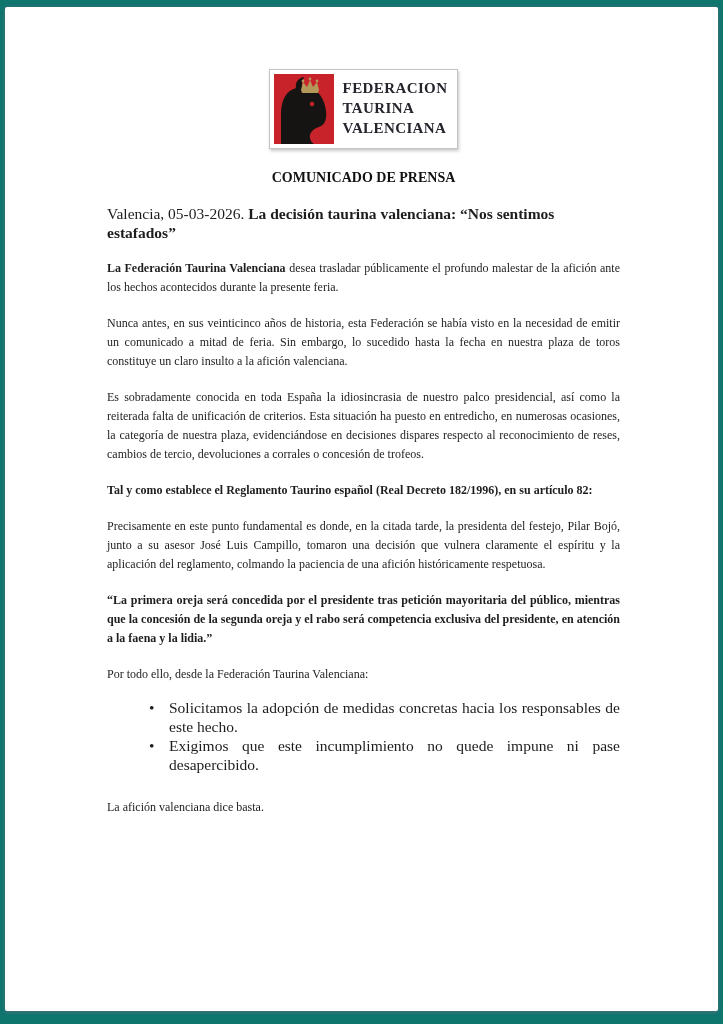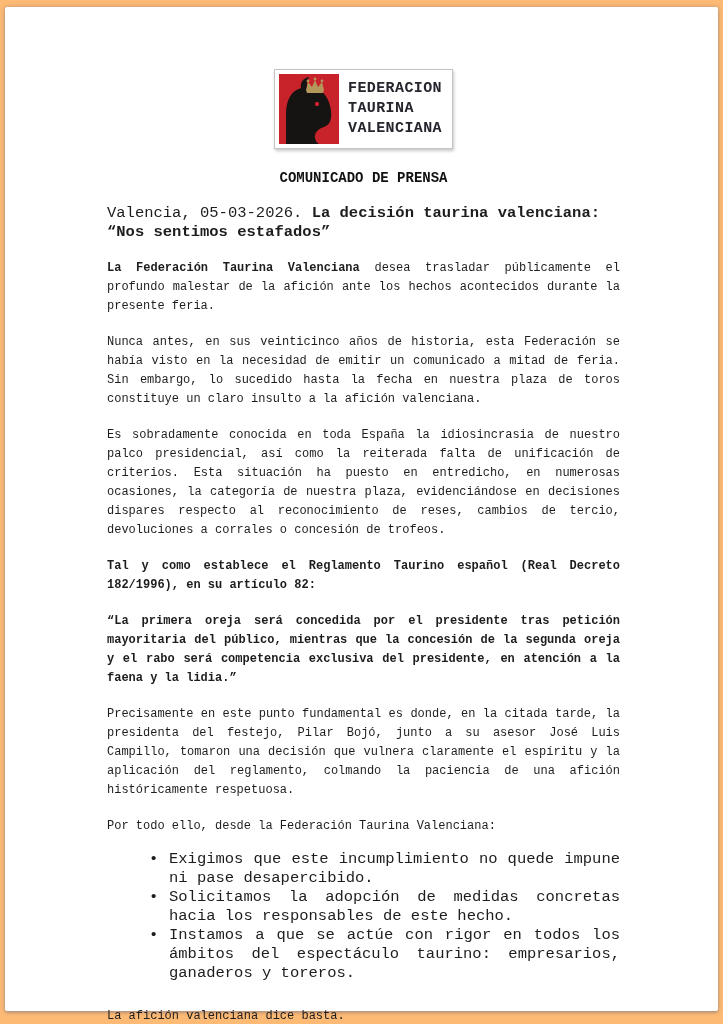--- a/index.html
+++ b/index.html
@@ -5,22 +5,21 @@
   * { margin: 0; padding: 0; box-sizing: border-box; }
   html, body {
     width: 723px; height: 1024px;
     background: #e9e9f1;
     font-family: "Liberation Serif", serif;
     overflow: hidden;
   }
   .canvas {
     position: relative;
     width: 723px; height: 1024px;
-    background: #fdba74;
-    font-family: Liberation Mono, monospace;
+    background: #0f766e;
   }
   .page {
     position: absolute;
     left: 5px; right: 5px; top: 7px; bottom: 13px;
     background: #ffffff;
     border-radius: 2px;
     box-shadow: 0 0 4px rgba(110,110,135,.45), 0 2px 3px rgba(110,110,135,.35);
   }
   .content {
     padding: 62px 98px 0 102px;
@@ -129,29 +128,28 @@
 
       <p class="para"><span class="bold">La Federación Taurina Valenciana</span><span> desea trasladar públicamente el profundo malestar de la afición ante los hechos acontecidos durante la presente feria.</span></p>
 
       <p class="para">Nunca antes, en sus veinticinco años de historia, esta Federación se había visto en la necesidad de emitir un comunicado a mitad de feria. Sin embargo, lo sucedido hasta la fecha en nuestra plaza de toros constituye un claro insulto a la afición valenciana.</p>
 
       <p class="para">Es sobradamente conocida en toda España la idiosincrasia de nuestro palco presidencial, así como la reiterada falta de unificación de criterios. Esta situación ha puesto en entredicho, en numerosas ocasiones, la categoría de nuestra plaza, evidenciándose en decisiones dispares respecto al reconocimiento de reses, cambios de tercio, devoluciones a corrales o concesión de trofeos.</p>
 
 
       <p class="para bold">Tal y como establece el Reglamento Taurino español (Real Decreto 182/1996), en su artículo 82:</p>
 
+      <p class="para">Precisamente en este punto fundamental es donde, en la citada tarde, la presidenta del festejo, Pilar Bojó, junto a su asesor José Luis Campillo, tomaron una decisión que vulnera claramente el espíritu y la aplicación del reglamento, colmando la paciencia de una afición históricamente respetuosa.</p>
+
       <p class="para bold">“La primera oreja será concedida por el presidente tras petición mayoritaria del público, mientras que la concesión de la segunda oreja y el rabo será competencia exclusiva del presidente, en atención a la faena y la lidia.”</p>
-
-      <p class="para">Precisamente en este punto fundamental es donde, en la citada tarde, la presidenta del festejo, Pilar Bojó, junto a su asesor José Luis Campillo, tomaron una decisión que vulnera claramente el espíritu y la aplicación del reglamento, colmando la paciencia de una afición históricamente respetuosa.</p>
 
       <p class="para">Por todo ello, desde la Federación Taurina Valenciana:</p>
 
       <ul class="demands">
+        <li>Solicitamos la adopción de medidas concretas hacia los responsables de este hecho.</li>
         <li>Exigimos que este incumplimiento no quede impune ni pase desapercibido.</li>
-        <li>Solicitamos la adopción de medidas concretas hacia los responsables de este hecho.</li>
-        <li>Instamos a que se actúe con rigor en todos los ámbitos del espectáculo taurino: empresarios, ganaderos y toreros.</li>
       </ul>
 
       <p class="para closing1">La afición valenciana dice basta.</p>
 
     </div>
   </div>
 </div>
 
 </body></html>

